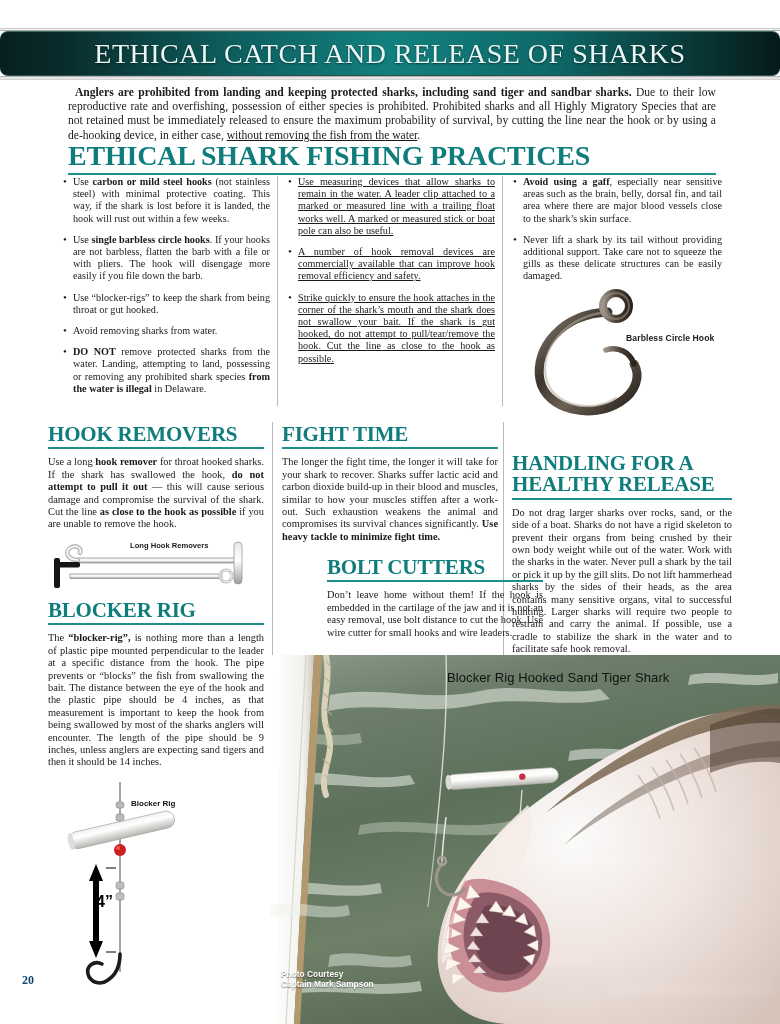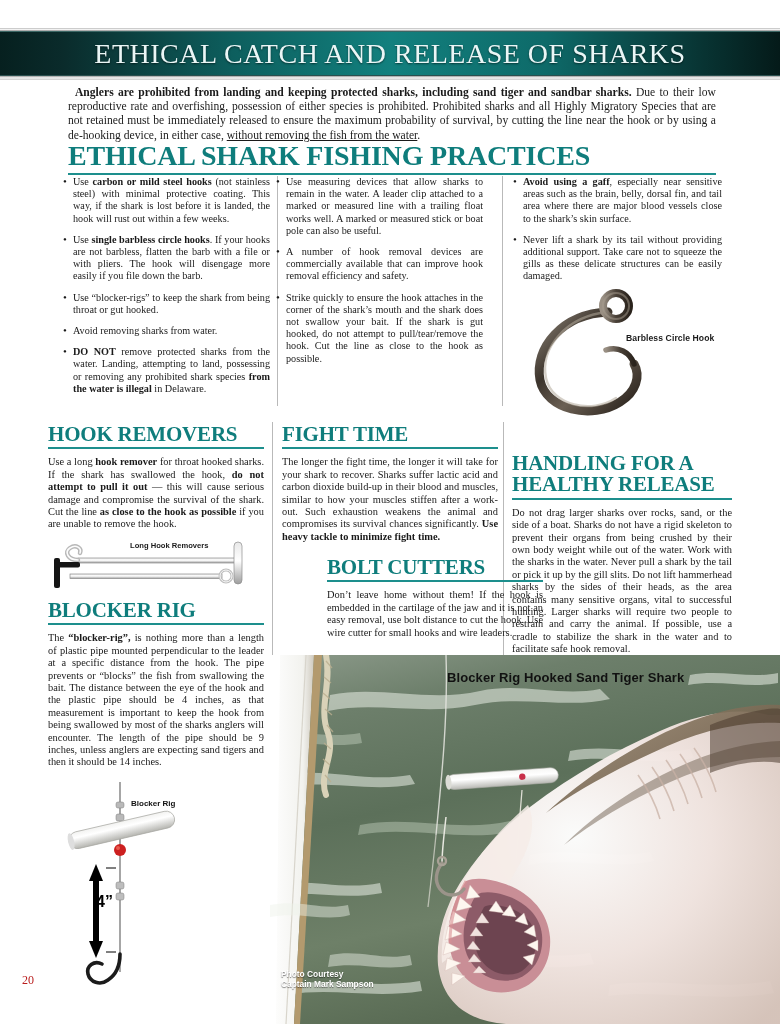--- a/index.html
+++ b/index.html
@@ -26,21 +26,21 @@
   .banner-rule-bot {
     position: absolute; left: 0; bottom: 0; width: 780px; height: 4px;
     background: linear-gradient(to bottom,#9b9b9b 0%,#f4f4f4 45%,#c9c9c9 100%);
   }
   .banner {
     position: absolute; left: 0; top: 3px; width: 780px; height: 45px;
     background: linear-gradient(to right,
       #06201f 0%, #0a2b2b 8%, #0d5f5e 30%, #12807e 50%,
       #0e6a69 70%, #083433 90%, #041a19 100%);
     display: flex; align-items: center; justify-content: center;
-    border-top: 1px solid #3b6664; border-bottom: 1px solid #2a4f4e;
+    border-top: 1px solid #3b6664; border-bottom: 1px solid #2a4f4e; border-radius: 8px;
   }
   .banner-title {
     color: #eaf6f6;
     font-family: "Liberation Serif", serif;
     font-size: 28px; letter-spacing: .5px; font-weight: 400;
     text-shadow: 0 1px 2px rgba(0,0,0,.55);
     white-space: nowrap;
   }
 
   
@@ -67,21 +67,21 @@
     position: absolute; left: 68px; top: 142px; width: 648px;
   }
   .h-practices .sec-head { font-size: 28px; }
 
   
   .prac-cols {
     position: absolute; left: 62px; top: 176px; width: 660px; height: 230px;
   }
   .pcol { position: absolute; top: 0; font-size: 10.2px; line-height: 12.2px; color: #1a1a1a; }
   .pcol.c1 { left: 0;   width: 208px; }
-  .pcol.c2 { left: 213px; width: 208px; }
+  .pcol.c2 { left: 225px; width: 208px; text-decoration: underline; }
   .pcol.c3 { left: 450px; width: 210px; }
   .vline { position: absolute; top: 0; width: 1px; height: 230px; background: #b9b9b9; }
   .vline.v1 { left: 215px; }
   .vline.v2 { left: 440px; }
 
   ul.bl { list-style: none; }
   ul.bl li {
     position: relative; padding-left: 11px; margin-bottom: 9px; text-align: justify;
   }
   ul.bl li:before {
@@ -128,34 +128,34 @@
   }
 
   
   .photo {
     position: absolute; left: 270px; top: 655px; width: 510px; height: 369px;
     overflow: hidden;
   }
   .photo-cap {
     position: absolute; left: 447px; top: 670px;
     font-family: "Liberation Sans", sans-serif;
-    font-size: 13px; font-weight: bold; color: #111;
+    font-size: 13px; font-weight: normal; color: #111;
     letter-spacing: .1px;
   }
   .photo-credit {
     position: absolute; left: 281px; top: 969px;
     font-family: "Liberation Sans", sans-serif;
     font-size: 8.4px; line-height: 10.4px; font-weight: bold; color: #fff;
     text-shadow: 0 1px 1px rgba(0,0,0,.5);
   }
 
   .pageno {
     position: absolute; left: 22px; top: 973px;
     font-family: "Liberation Serif", serif;
-    font-size: 12px; font-weight: normal; color: #b91c1c;
+    font-size: 12px; font-weight: bold; color: #0c4a6e;
   }
 </style>
 </head>
 <body>
 
 <div class="page">
 
   <div class="banner-wrap">
     <div class="banner-rule-top"></div>
     <div class="banner">

